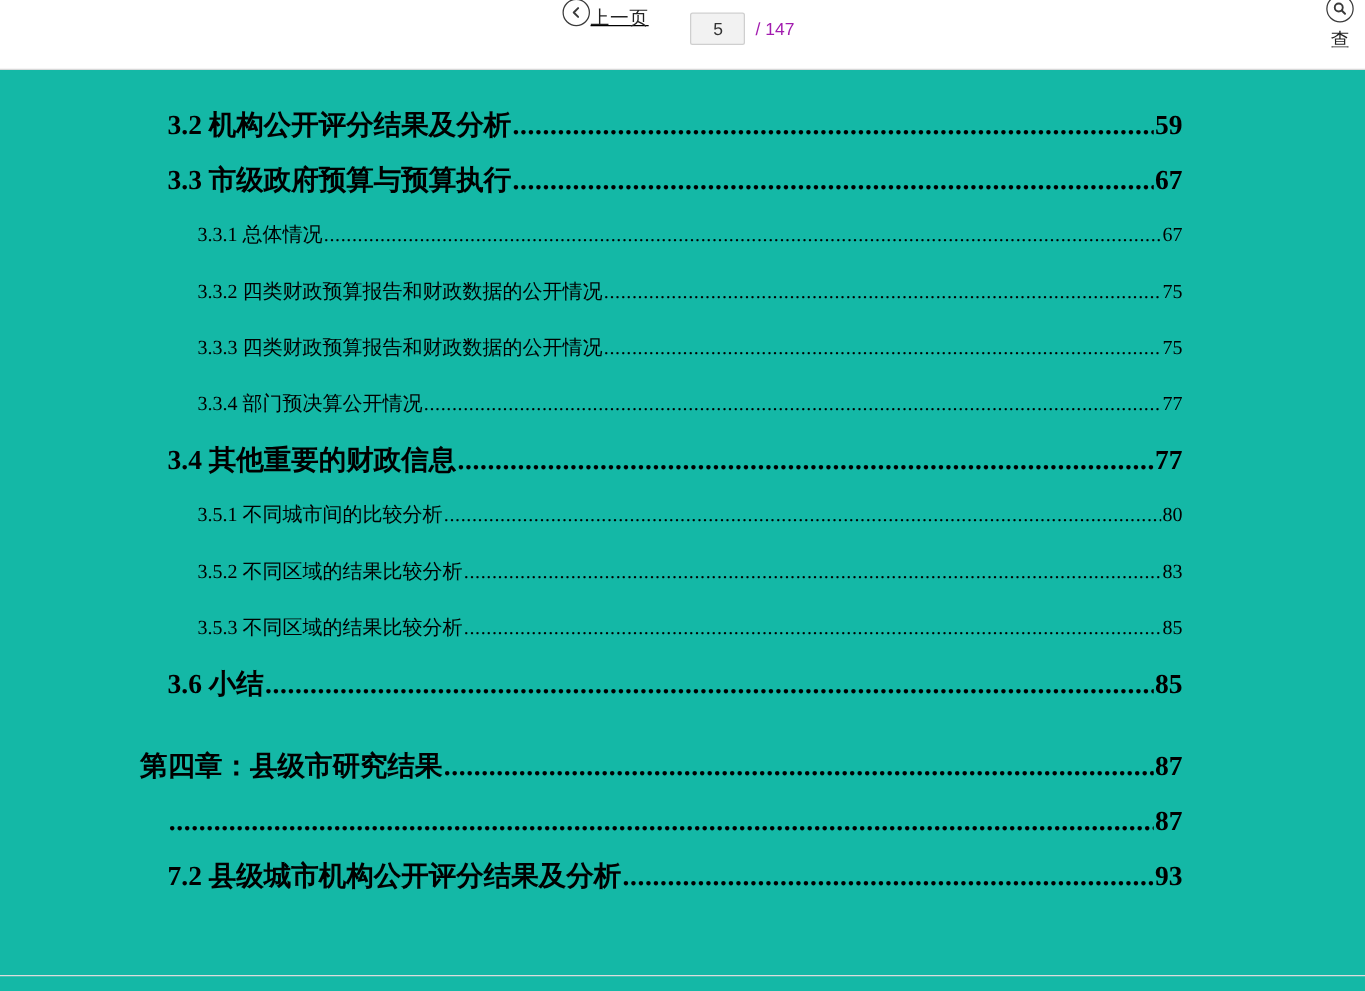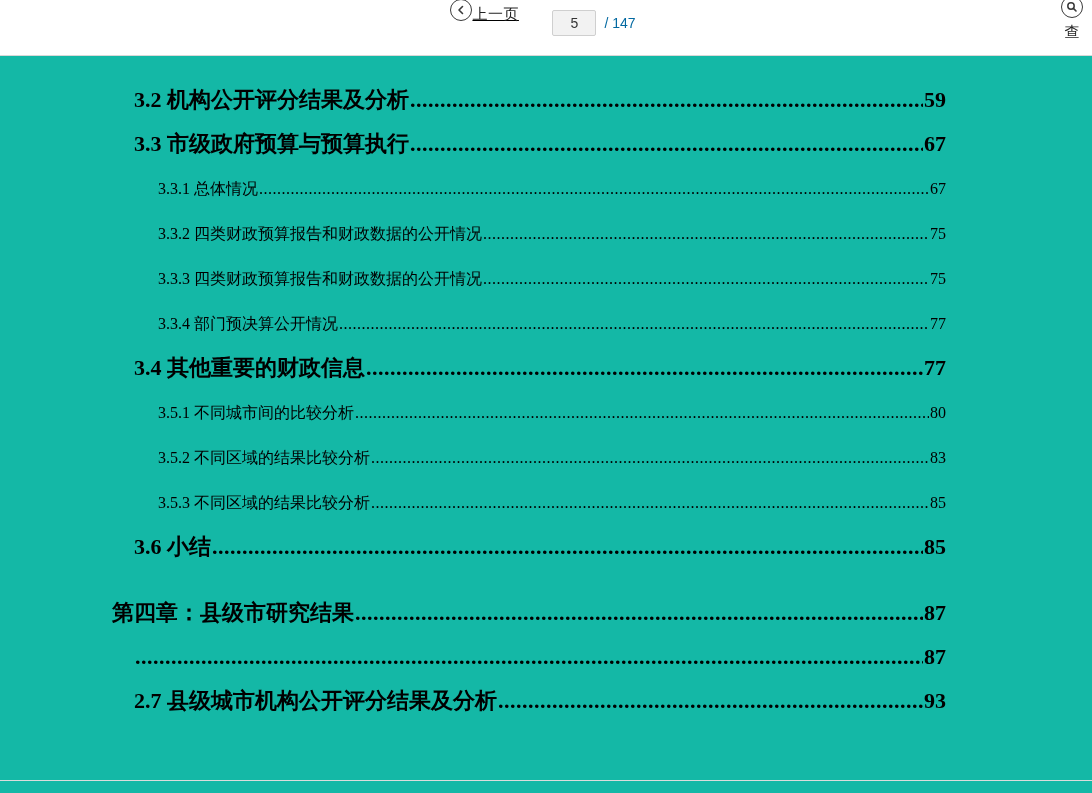--- a/index.html
+++ b/index.html
@@ -68,21 +68,21 @@
     border-radius: 2px;
     text-align: center;
     font-family: "Liberation Sans", sans-serif;
     font-size: 14px;
     color: #333;
     padding: 0;
   }
   .page-total {
     font-family: "Liberation Sans", sans-serif;
     font-size: 14px;
-    color: #0369a1;
+    color: #a21caf;
   }
   .right-tools {
     position: absolute;
     right: 0px; top: 0px;
     width: 40px;
     display: flex;
     flex-direction: column;
     align-items: center;
   }
   .right-tools .circ { margin-top: -4px; }
@@ -249,19 +249,19 @@
       <div class="toc-row lvl-1 gap-before">
         <span class="txt">第四章：县级市研究结果</span>
         <span class="leader"></span>
         <span class="pg">87</span>
       </div>
       <div class="toc-row lvl-2">
         <span class="leader"></span>
         <span class="pg">87</span>
       </div>
       <div class="toc-row lvl-2">
-        <span class="txt">2.7  县级城市机构公开评分结果及分析</span>
+        <span class="txt">7.2  县级城市机构公开评分结果及分析</span>
         <span class="leader"></span>
         <span class="pg">93</span>
       </div>
     </div>
   <div class="bottom-rule"></div>
 </div>
 
 </body></html>

